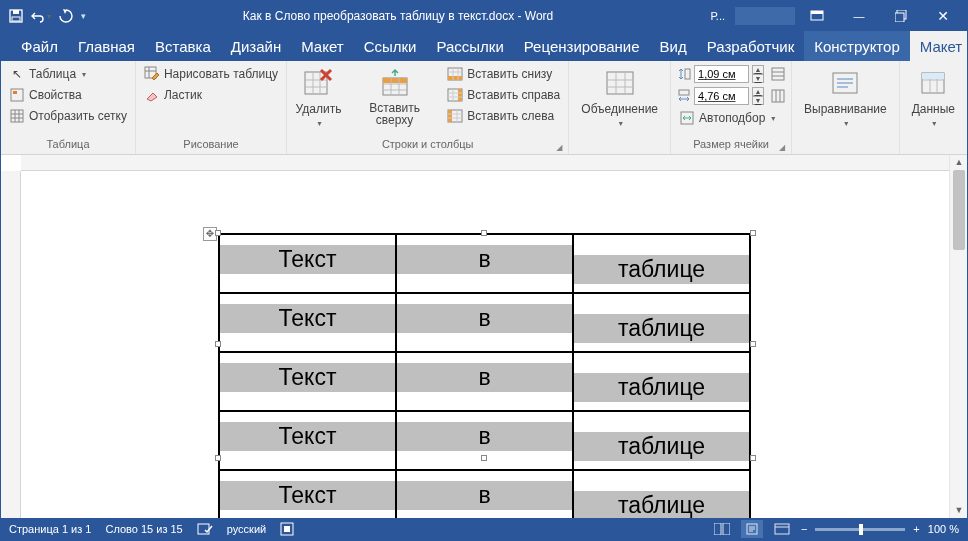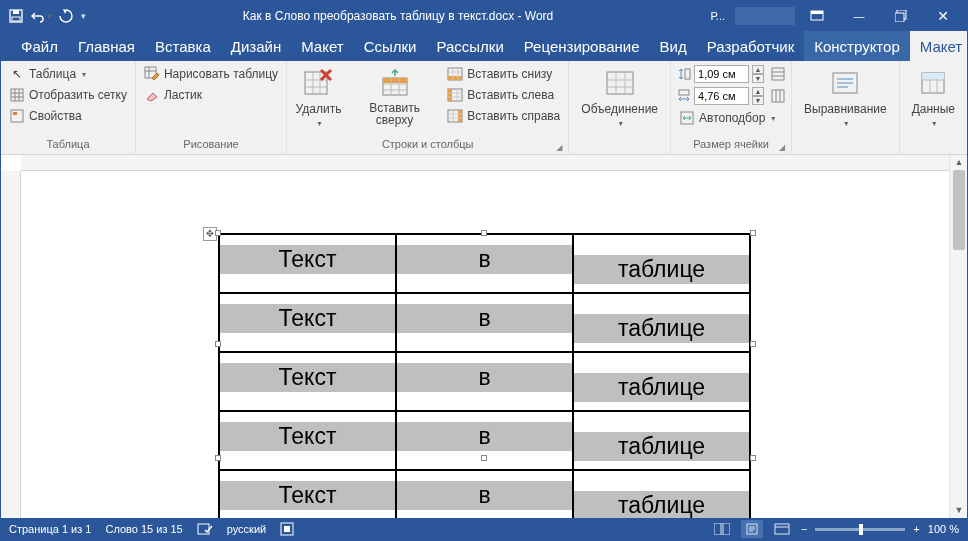--- a/index.html
+++ b/index.html
@@ -30,21 +30,21 @@
   .group .label { text-align: center; font-size: 11px; color: #666; padding-bottom: 4px; position: relative; }
   .group .launcher { position: absolute; right: 0; bottom: 2px; font-size: 8px; color: #888; cursor: pointer; }
   
   .stack { display: flex; flex-direction: column; gap: 3px; }
   .cmd   { display: flex; align-items: center; gap: 4px; cursor: pointer; padding: 1px 2px; white-space: nowrap; }
   .cmd .ico { width: 16px; height: 16px; display: inline-flex; align-items: center; justify-content: center; }
   .bigcmd { display: flex; flex-direction: column; align-items: center; gap: 3px; cursor: pointer; padding: 2px 6px; font-size: 12px; min-width: 44px; }
   .bigcmd .ico { width: 32px; height: 32px; display: flex; align-items: center; justify-content: center; }
   .dd::after { content: "▾"; font-size: 8px; color: #666; margin-left: 2px; }
   
-  .dim-row { display: flex; align-items: center; gap: 3px; }
+  .dim-row { display: flex; align-items: center; gap: 3px; text-decoration: underline; }
   .dim-row input { width: 55px; height: 18px; font-size: 11px; border: 1px solid #ababab; padding: 0 3px; }
   .spin { display: flex; flex-direction: column; line-height: 7px; font-size: 7px; color: #555; }
   .spin span { cursor: pointer; border: 1px solid #ababab; width: 12px; text-align: center; }
   
   
   .docarea { position: relative; height: calc(541px - 30px - 30px - 94px - 22px - 2px); overflow: hidden; background: #fff; }
   .docarea .ruler-v { position: absolute; left: 0; top: 16px; bottom: 0; width: 20px; background: #f4f4f4; border-right: 1px solid #d5d5d5; }
   .docarea .ruler-h { position: absolute; left: 20px; right: 18px; top: 0; height: 16px; background: #f4f4f4; border-bottom: 1px solid #d5d5d5; }
   .docarea .scroll-v { position: absolute; right: 0; top: 0; bottom: 0; width: 18px; background: #f4f4f4; border-left: 1px solid #e5e5e5; }
   .docarea .scroll-v .thumb { position: absolute; top: 15px; left: 3px; width: 12px; height: 80px; background: #c2c2c2; border-radius: 2px; }
@@ -144,33 +144,33 @@
     <div class="items">
       <div class="stack">
         <div class="cmd dd">
             <span class="ico">↖</span>
             <span>Таблица</span>
           </div>
         <div class="cmd">
             <span class="ico">
               <svg width="14" height="14">
                 <rect x="1" y="1" width="12" height="12" fill="none" stroke="#888"></rect>
+                <rect x="3" y="3" width="4" height="3" fill="#e08030"></rect>
+              </svg>
+            </span>
+            <span>Свойства</span>
+          </div>
+        <div class="cmd">
+            <span class="ico">
+              <svg width="14" height="14">
+                <rect x="1" y="1" width="12" height="12" fill="none" stroke="#888"></rect>
                 <path d="M1 5H13M1 9H13M5 1V13M9 1V13" stroke="#888"></path>
               </svg>
             </span>
             <span>Отобразить сетку</span>
-          </div>
-        <div class="cmd">
-            <span class="ico">
-              <svg width="14" height="14">
-                <rect x="1" y="1" width="12" height="12" fill="none" stroke="#888"></rect>
-                <rect x="3" y="3" width="4" height="3" fill="#e08030"></rect>
-              </svg>
-            </span>
-            <span>Свойства</span>
           </div>
       </div>
     </div>
     <div class="label"><span>Таблица</span></div>
   </div>
 
   <div class="group">
     <div class="items">
       <div class="stack">
         <div class="cmd">
@@ -227,35 +227,35 @@
                 <rect x="1" y="9" width="14" height="4" fill="#e8a048"></rect>
                 <path d="M1 5H15M6 1V13M11 1V13" stroke="#ccc"></path>
               </svg>
             </span>
             <span>Вставить снизу</span>
           </div>
         <div class="cmd">
             <span class="ico">
               <svg width="16" height="14">
                 <rect x="1" y="1" width="14" height="12" fill="none" stroke="#888"></rect>
+                <rect x="11" y="1" width="4" height="12" fill="#e8a048"></rect>
+                <path d="M1 5H15M1 9H15M6 1V13" stroke="#ccc"></path>
+              </svg>
+            </span>
+            <span>Вставить справа</span>
+          </div>
+        <div class="cmd">
+            <span class="ico">
+              <svg width="16" height="14">
+                <rect x="1" y="1" width="14" height="12" fill="none" stroke="#888"></rect>
                 <rect x="1" y="1" width="4" height="12" fill="#e8a048"></rect>
                 <path d="M1 5H15M1 9H15M10 1V13" stroke="#ccc"></path>
               </svg>
             </span>
             <span>Вставить слева</span>
-          </div>
-        <div class="cmd">
-            <span class="ico">
-              <svg width="16" height="14">
-                <rect x="1" y="1" width="14" height="12" fill="none" stroke="#888"></rect>
-                <rect x="11" y="1" width="4" height="12" fill="#e8a048"></rect>
-                <path d="M1 5H15M1 9H15M6 1V13" stroke="#ccc"></path>
-              </svg>
-            </span>
-            <span>Вставить справа</span>
           </div>
       </div>
     </div>
     <div class="label"><span>Строки и столбцы</span><span class="launcher">◢</span></div>
   </div>
 
   <div class="group">
     <div class="items">
       <div class="bigcmd dd">
         <span class="ico">

